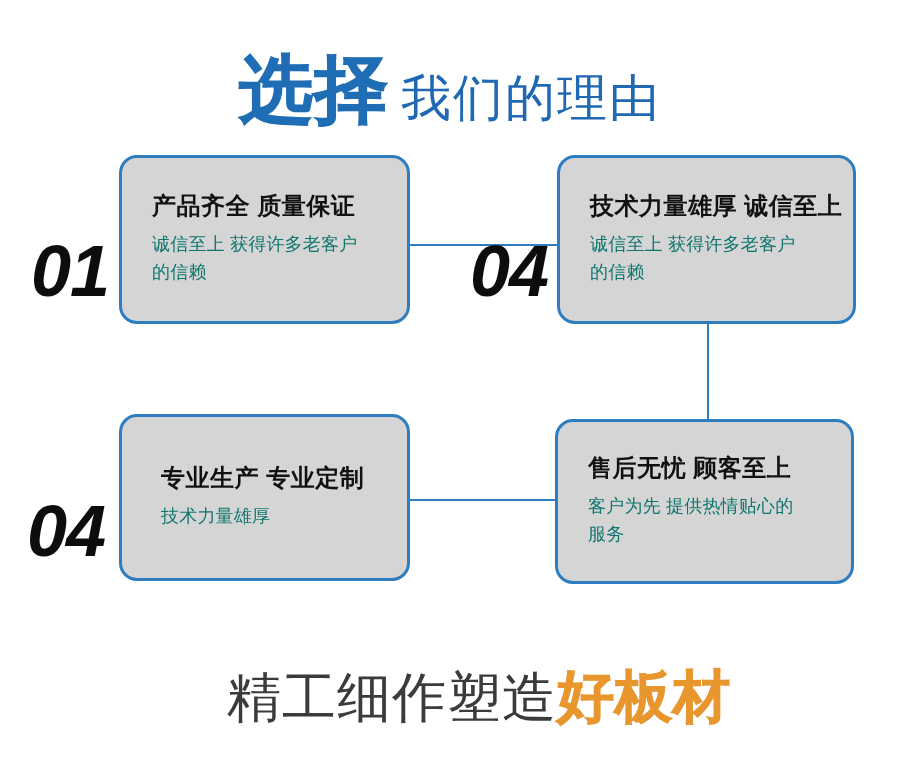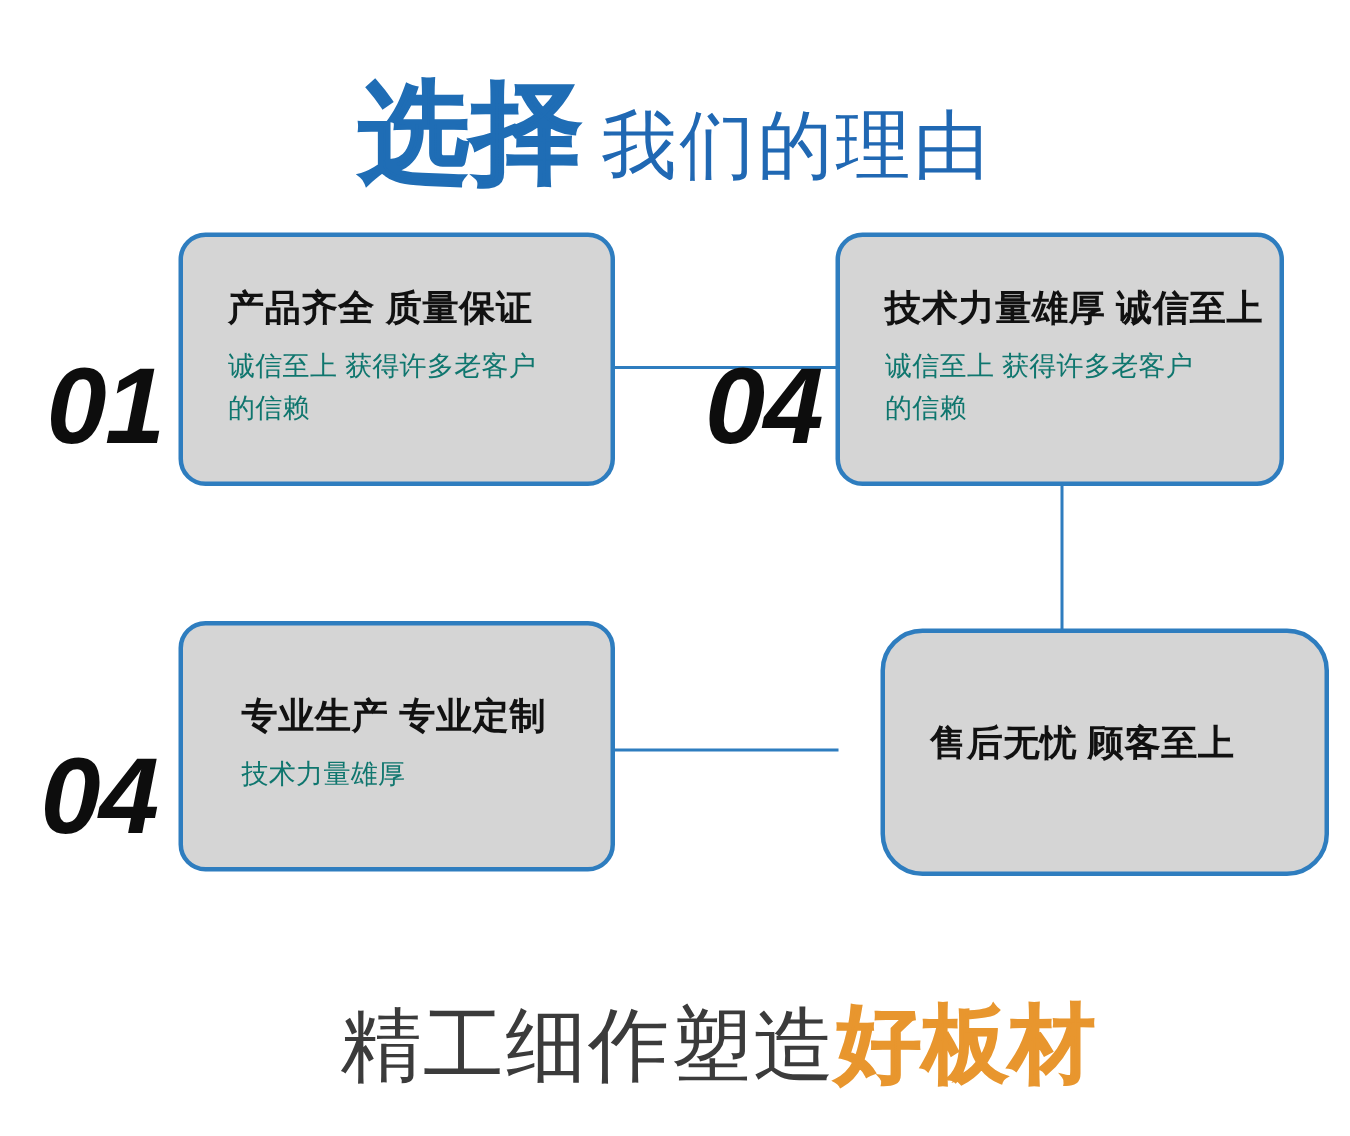--- a/index.html
+++ b/index.html
@@ -73,21 +73,21 @@
     border: 3px solid #2e7dbf;
     border-radius: 18px;
     padding: 0 18px;
     display: flex;
     flex-direction: column;
     justify-content: center;
   }
   .card-1 { left: 119px; top: 155px;  width: 291px; height: 169px; }
   .card-2 { left: 557px; top: 155px;  width: 299px; height: 169px; }
   .card-4 { left: 119px; top: 414px;  width: 291px; height: 167px; padding-left: 27px; }
-  .card-3 { left: 587px; top: 419px;  width: 299px; height: 165px; border-radius: 28px; }
+  .card-3 { left: 555px; top: 419px;  width: 299px; height: 165px; }
 
   .card-title {
     font-size: 24px;
     font-weight: 700;
     color: #111111;
     letter-spacing: 0.5px;
     line-height: 1.2;
     margin-bottom: 10px;
     white-space: nowrap;
   }
@@ -187,19 +187,23 @@
   <div class="card card-4">
     <div class="card-title">专业生产 专业定制</div>
     <div class="card-body">
       <span class="card-body-line">技术力量雄厚</span>
     </div>
   </div>
   <div class="numeral num-04">04</div>
 
   <div class="card card-3">
     <div class="card-title">售后无忧 顾客至上</div>
+    <div class="card-body">
+      <span class="card-body-line">客户为先 提供热情贴心的</span>
+      <span class="card-body-line">服务</span>
+    </div>
   </div>
 
 </div>
 
 <div class="footer">
   <span class="footer-main">精工细作塑造</span><span class="footer-accent">好板材</span>
 </div>
 
 </body></html>

